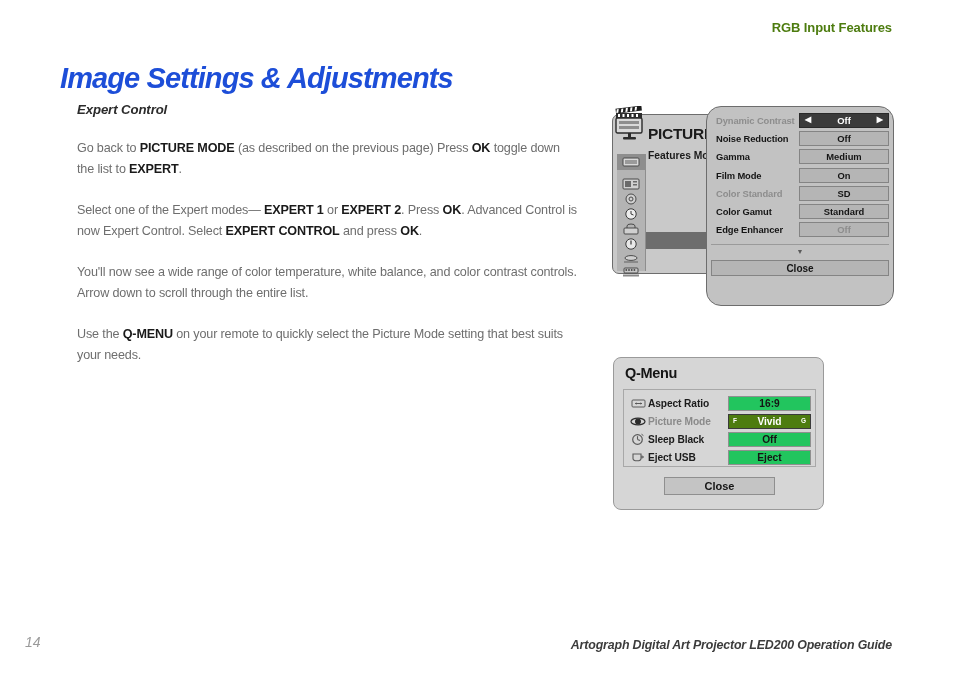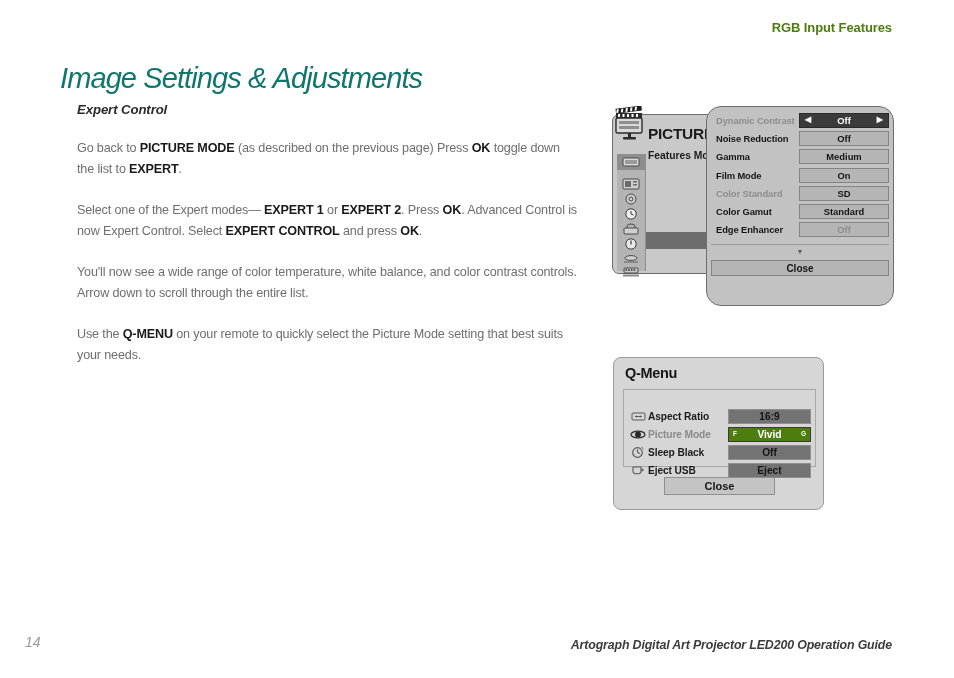--- a/index.html
+++ b/index.html
@@ -24,22 +24,22 @@
     font-weight: bold;
     color: #4d7c0f;
     letter-spacing: -0.1px;
   }
   #page-title {
     position: absolute;
     top: 43px;
     left: 60px;
     font-size: 29px;
     font-style: italic;
-    font-weight: 400;
-    color: #0f766e;
+    font-weight: 700;
+    color: #1d4ed8;
     letter-spacing: -0.9px;
     white-space: nowrap;
   }
 
   
   #copy-col {
     position: absolute;
     top: 102px;
     left: 77px;
     width: 500px;
@@ -219,21 +219,21 @@
     font-weight: bold;
     color: #151515;
     letter-spacing: -0.3px;
   }
   #qmenu-list {
     position: absolute;
     left: 9px; top: 31px;
     width: 193px; height: 78px;
     border: 1px solid #a8a8a8;
     box-sizing: border-box;
-    padding: 17px 4px;
+    padding: 4px 4px;
   }
   .q-row {
     display: flex;
     align-items: center;
     height: 18.2px;
   }
   .q-icon {
     flex: 0 0 20px;
     height: 12px;
     display: flex;
@@ -245,21 +245,21 @@
     font-size: 10.2px;
     font-weight: bold;
     color: #1b1b1b;
     letter-spacing: -0.1px;
     white-space: nowrap;
   }
   .q-label.dim { color: #8a8a8a; }
   .q-value {
     flex: 1 1 auto;
     height: 15px;
-    background: #737373;
+    background: #22c55e;
     border: 1px solid #8f8f8f;
     box-sizing: border-box;
     font-size: 10.2px;
     font-weight: bold;
     color: #151515;
     display: flex;
     align-items: center;
     justify-content: center;
     position: relative;
   }

